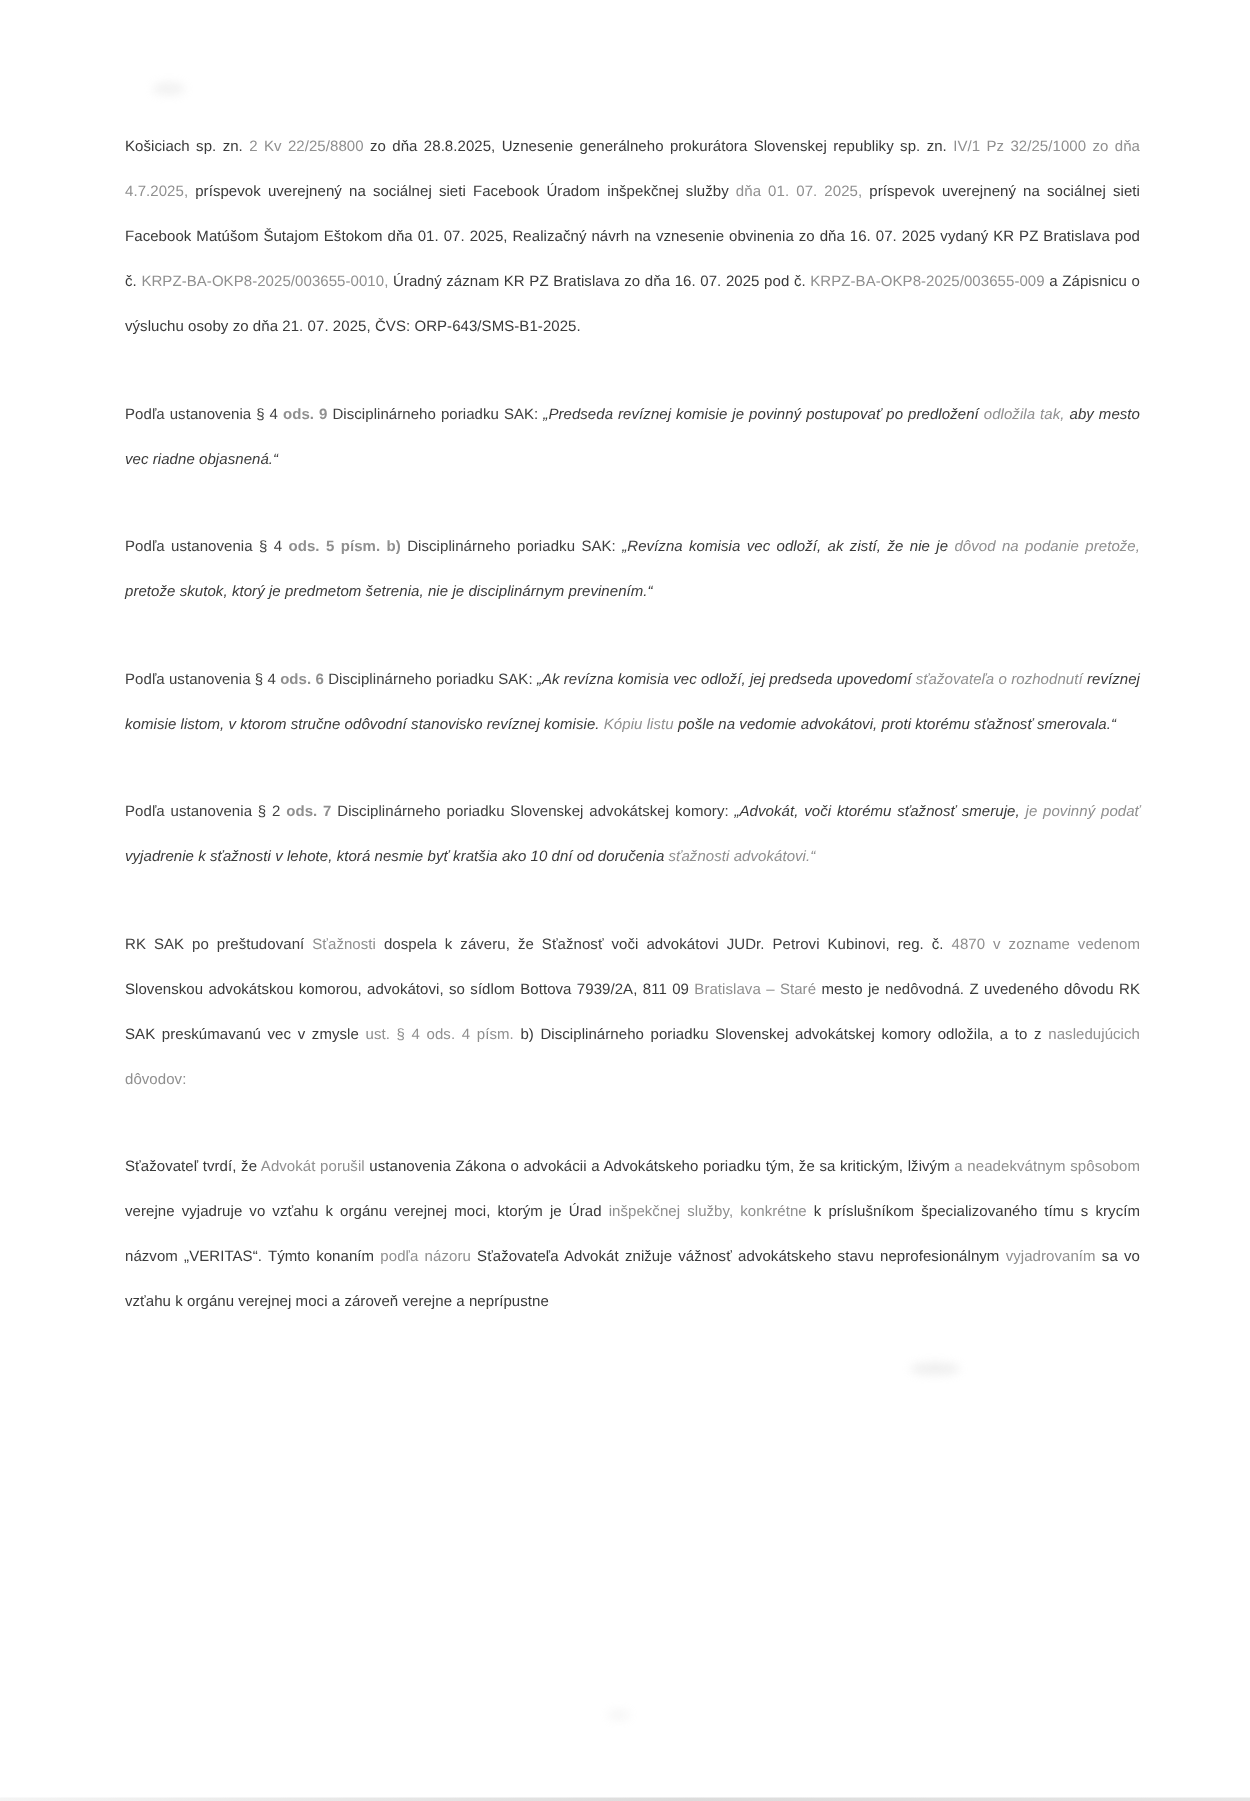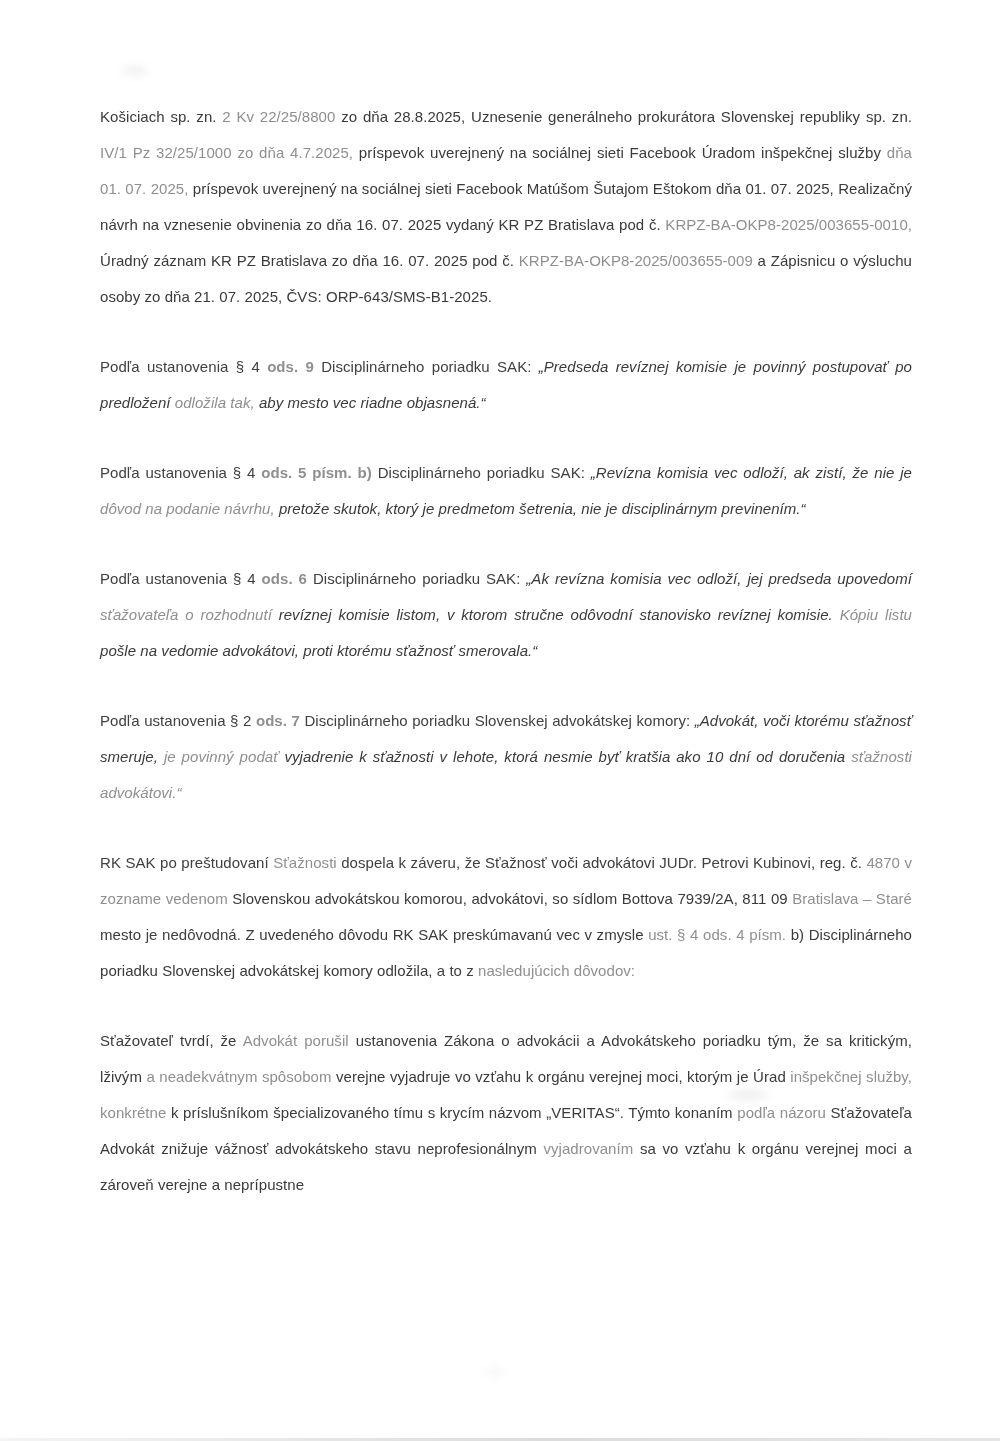--- a/index.html
+++ b/index.html
@@ -15,21 +15,21 @@
     background: var(--paper, #ffffff);
     overflow: hidden;
     font-family: "Liberation Sans", sans-serif;
   }
   .doc-body {
     position: absolute;
     left: 100px;
     top: 99px;
     width: 812px;
     color: var(--ink, #3a3a3a);
-    font-size: 15px;
+    font-size: 12px;
     line-height: 36px;
     text-align: justify;
     letter-spacing: 0.05px;
     filter: blur(0.3px);
   }
   .para {
     margin: 0 0 34px 0;
   }
   
   .s-n { }
@@ -57,21 +57,21 @@
     pointer-events: none;
   }
 </style>
 </head>
 <body>
 
 <div class="page">
   <div class="doc-body">
       <p class="para"><span class="s-n">Košiciach sp. zn. </span><span class="s-l">2 Kv 22/25/8800 </span><span class="s-n">zo dňa 28.8.2025, Uznesenie generálneho prokurátora Slovenskej republiky sp. zn. </span><span class="s-l">IV/1 Pz 32/25/1000 zo dňa 4.7.2025, </span><span class="s-n">príspevok uverejnený na sociálnej sieti Facebook Úradom inšpekčnej služby </span><span class="s-l">dňa 01. 07. 2025, </span><span class="s-n">príspevok uverejnený na sociálnej sieti Facebook Matúšom Šutajom Eštokom dňa 01. 07. 2025, Realizačný návrh na vznesenie obvinenia zo dňa 16. 07. 2025 vydaný KR PZ Bratislava pod č. </span><span class="s-l">KRPZ-BA-OKP8-2025/003655-0010, </span><span class="s-n">Úradný záznam KR PZ Bratislava zo dňa 16. 07. 2025 pod č. </span><span class="s-l">KRPZ-BA-OKP8-2025/003655-009 </span><span class="s-n">a Zápisnicu o výsluchu osoby zo dňa 21. 07. 2025, ČVS: ORP-643/SMS-B1-2025.</span></p>
       <p class="para"><span class="s-b">Podľa ustanovenia § 4 </span><span class="s-bl">ods. 9 </span><span class="s-b">Disciplinárneho poriadku SAK: </span><span class="s-i">„Predseda revíznej komisie je povinný postupovať po predložení </span><span class="s-il">odložila tak, </span><span class="s-i">aby mesto vec riadne objasnená.“</span></p>
-      <p class="para"><span class="s-b">Podľa ustanovenia § 4 </span><span class="s-bl">ods. 5 písm. b) </span><span class="s-b">Disciplinárneho poriadku SAK: </span><span class="s-i">„Revízna komisia vec odloží, ak zistí, že nie je </span><span class="s-il">dôvod na podanie návrhu, </span><span class="s-i">pretože skutok, ktorý je predmetom šetrenia, nie je disciplinárnym previnením.“</span></p>
+      <p class="para"><span class="s-b">Podľa ustanovenia § 4 </span><span class="s-bl">ods. 5 písm. b) </span><span class="s-b">Disciplinárneho poriadku SAK: </span><span class="s-i">„Revízna komisia vec odloží, ak zistí, že nie je </span><span class="s-il">dôvod na podanie pretože, </span><span class="s-i">pretože skutok, ktorý je predmetom šetrenia, nie je disciplinárnym previnením.“</span></p>
       <p class="para"><span class="s-b">Podľa ustanovenia § 4 </span><span class="s-bl">ods. 6 </span><span class="s-b">Disciplinárneho poriadku SAK: </span><span class="s-i">„Ak revízna komisia vec odloží, jej predseda upovedomí </span><span class="s-il">sťažovateľa o rozhodnutí </span><span class="s-i">revíznej komisie listom, v ktorom stručne odôvodní stanovisko revíznej komisie. </span><span class="s-il">Kópiu listu </span><span class="s-i">pošle na vedomie advokátovi, proti ktorému sťažnosť smerovala.“</span></p>
       <p class="para"><span class="s-b">Podľa ustanovenia § 2 </span><span class="s-bl">ods. 7 </span><span class="s-b">Disciplinárneho poriadku Slovenskej advokátskej komory: </span><span class="s-i">„Advokát, voči ktorému sťažnosť smeruje, </span><span class="s-il">je povinný podať </span><span class="s-i">vyjadrenie k sťažnosti v lehote, ktorá nesmie byť kratšia ako 10 dní od doručenia </span><span class="s-il">sťažnosti advokátovi.“</span></p>
       <p class="para"><span class="s-b">RK SAK po preštudovaní </span><span class="s-l">Sťažnosti </span><span class="s-b">dospela k záveru, že Sťažnosť </span><span class="s-n">voči advokátovi </span><span class="s-b">JUDr. Petrovi Kubinovi</span><span class="s-n">, reg. č. </span><span class="s-l">4870 v zozname vedenom </span><span class="s-n">Slovenskou advokátskou komorou, advokátovi, so sídlom Bottova 7939/2A, 811 09 </span><span class="s-l">Bratislava – Staré </span><span class="s-n">mesto </span><span class="s-b">je nedôvodná. </span><span class="s-n">Z uvedeného dôvodu RK SAK preskúmavanú vec v zmysle </span><span class="s-l">ust. § 4 ods. 4 písm. </span><span class="s-n">b) Disciplinárneho poriadku Slovenskej advokátskej komory odložila, </span><span class="s-b">a to z </span><span class="s-l">nasledujúcich dôvodov:</span></p>
       <p class="para"><span class="s-n">Sťažovateľ tvrdí, že </span><span class="s-l">Advokát porušil </span><span class="s-n">ustanovenia Zákona o advokácii a Advokátskeho poriadku tým, že sa kritickým, lživým </span><span class="s-l">a neadekvátnym spôsobom </span><span class="s-n">verejne vyjadruje vo vzťahu k orgánu verejnej moci, ktorým je Úrad </span><span class="s-l">inšpekčnej služby, konkrétne </span><span class="s-n">k príslušníkom špecializovaného tímu s krycím názvom „VERITAS“. Týmto konaním </span><span class="s-l">podľa názoru </span><span class="s-n">Sťažovateľa Advokát znižuje vážnosť advokátskeho stavu neprofesionálnym </span><span class="s-l">vyjadrovaním </span><span class="s-n">sa vo vzťahu k orgánu verejnej moci a zároveň verejne a neprípustne</span></p>
     </div>
   <div class="smudge s1"></div>
   <div class="smudge s2"></div>
   <div class="smudge s3"></div>
   <div class="bottom-edge"></div>
 </div>

